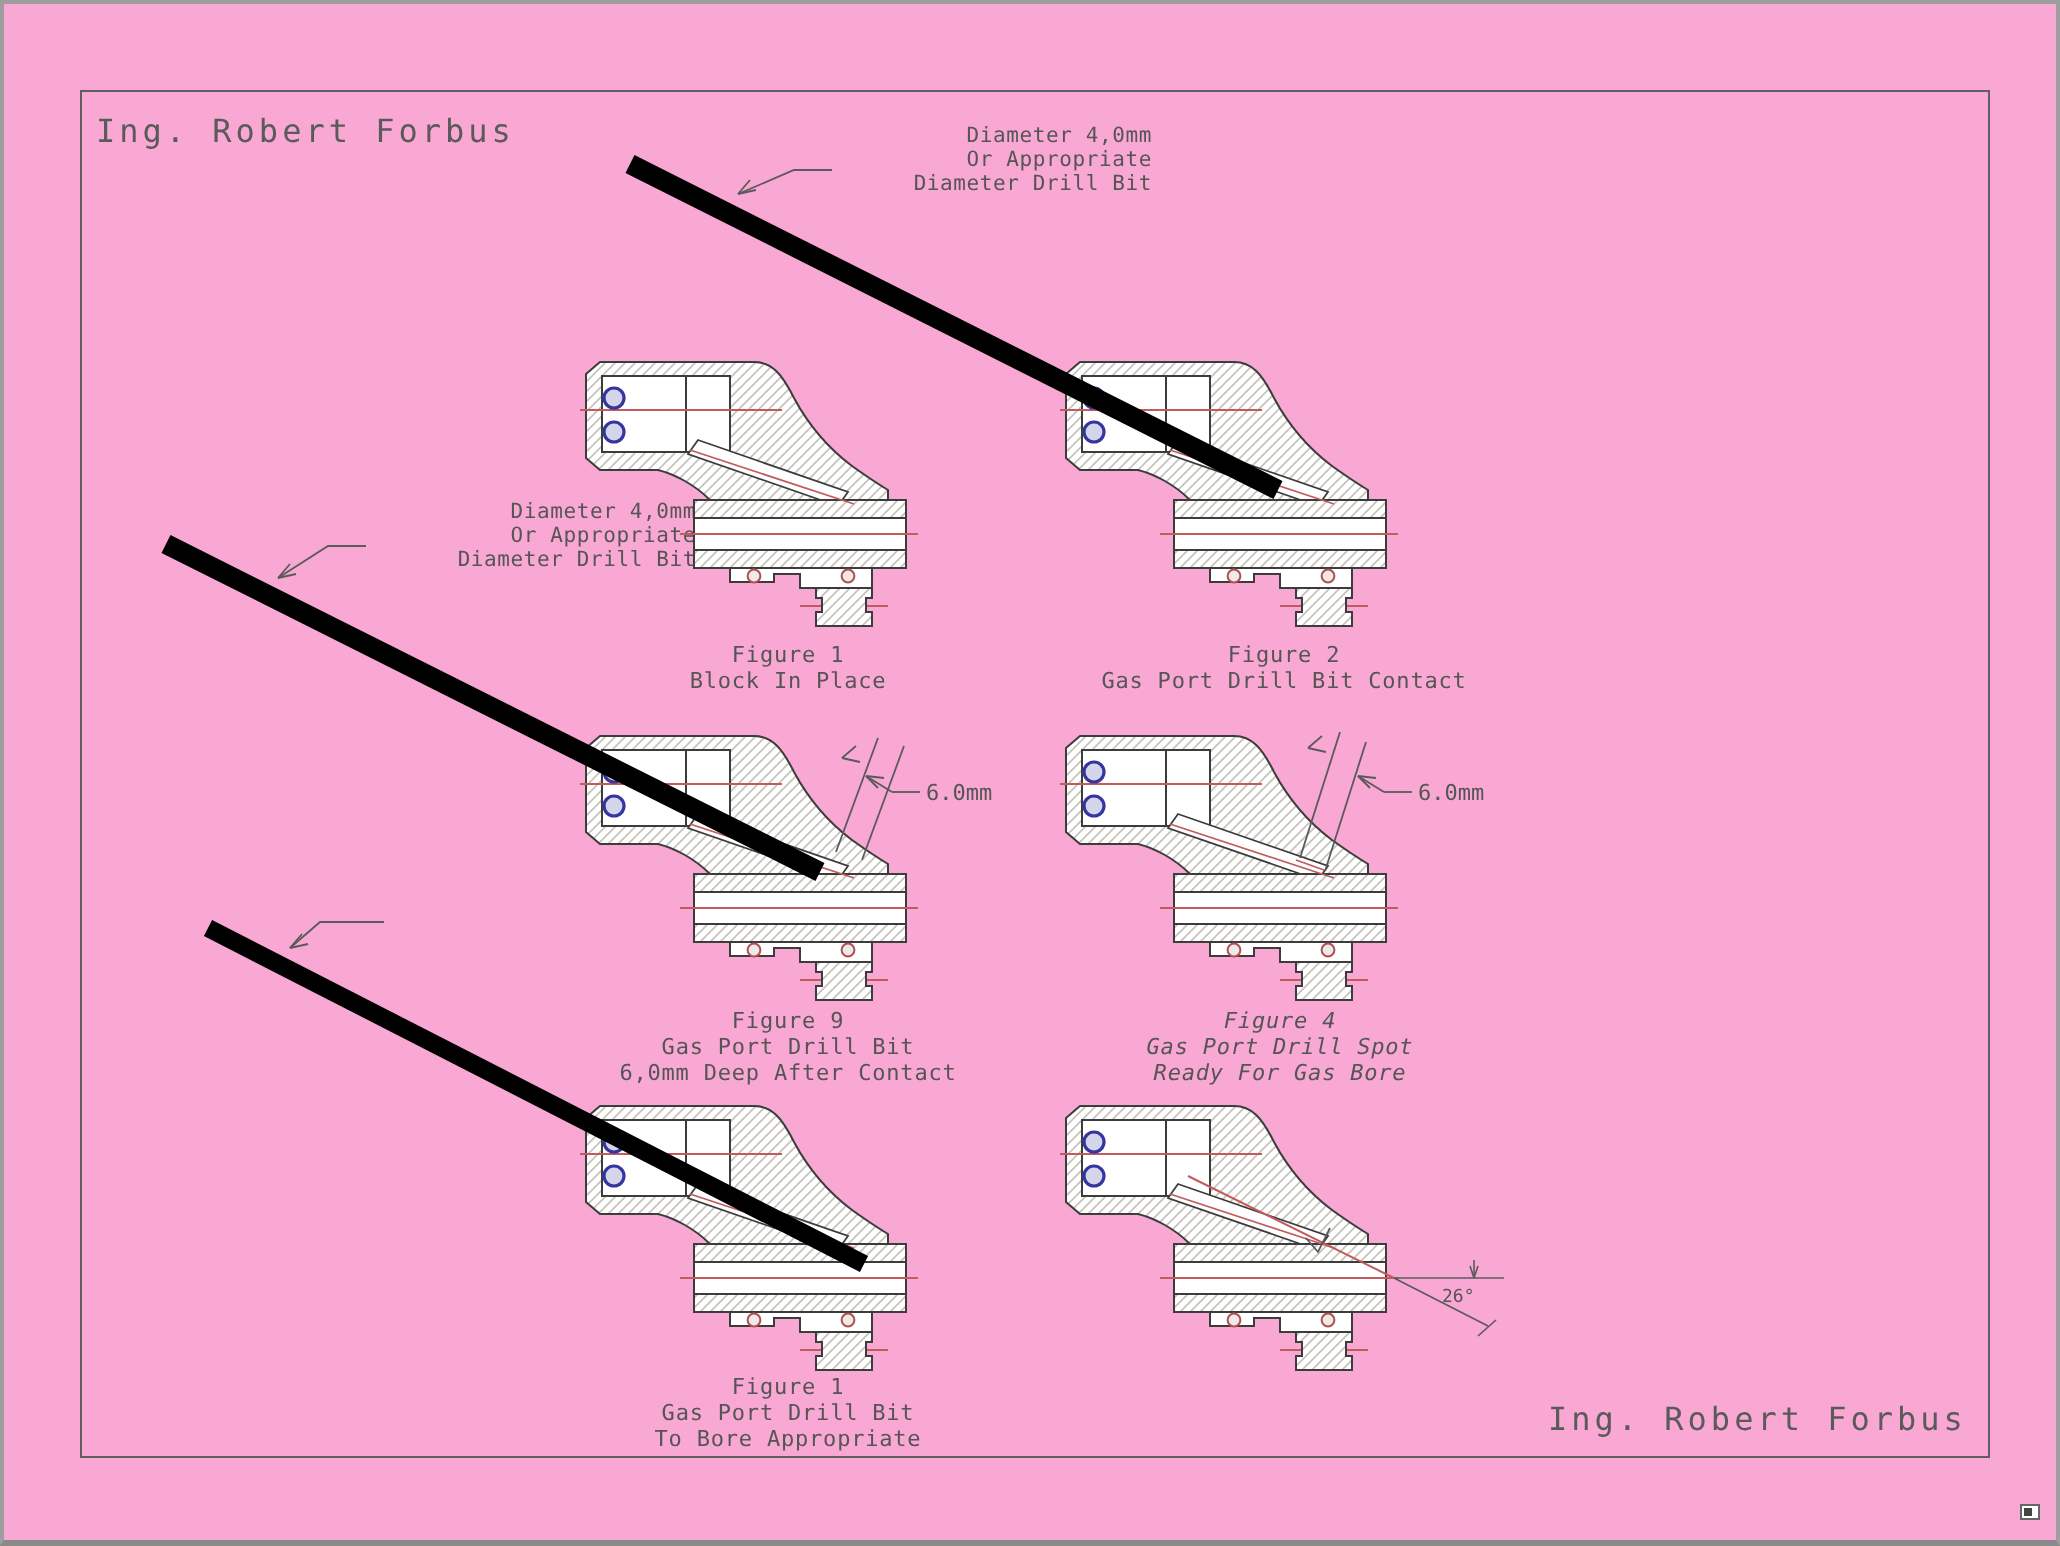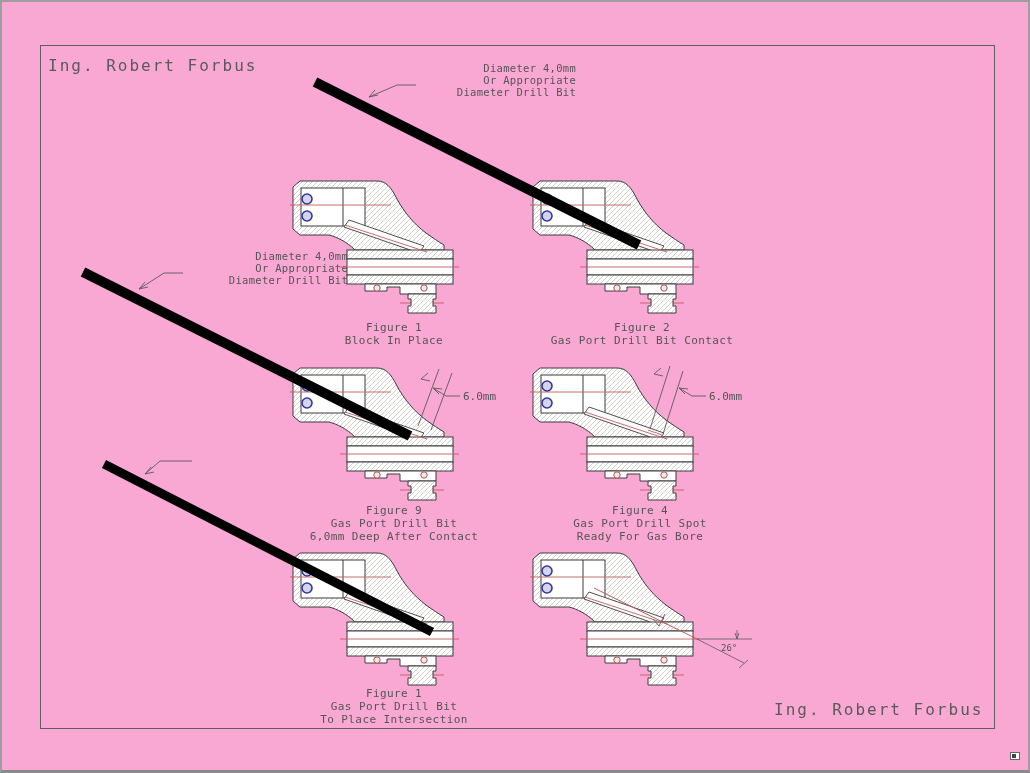--- a/index.html
+++ b/index.html
@@ -184,26 +184,26 @@
   </div>
   <div class="cap" style="left:540px;top:319px;">
     <span>Figure 2</span>
     <span>Gas Port Drill Bit Contact</span>
   </div>
   <div class="cap" style="left:292px;top:502px;">
     <span>Figure 9</span>
     <span>Gas Port Drill Bit</span>
     <span>6,0mm Deep After Contact</span>
   </div>
-  <div class="cap" style="left:538px;top:502px;">
+  <div class="cap" style="left:538px;top:502px;font-style:italic;">
     <span>Figure 4</span>
     <span>Gas Port Drill Spot</span>
     <span>Ready For Gas Bore</span>
   </div>
   <div class="cap" style="left:292px;top:685px;">
     <span>Figure 1</span>
     <span>Gas Port Drill Bit</span>
-    <span>To Place Intersection</span>
+    <span>To Bore Appropriate</span>
   </div>
 
   <div class="broken-img"></div>
 
 </div>
 
 </body></html>

